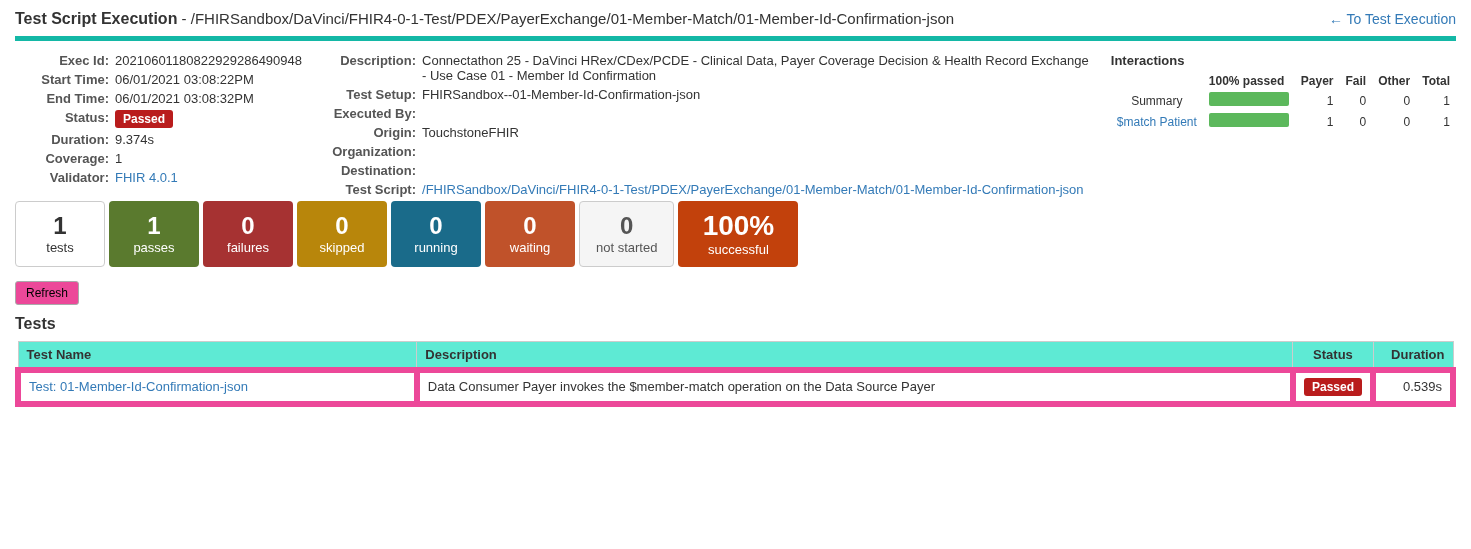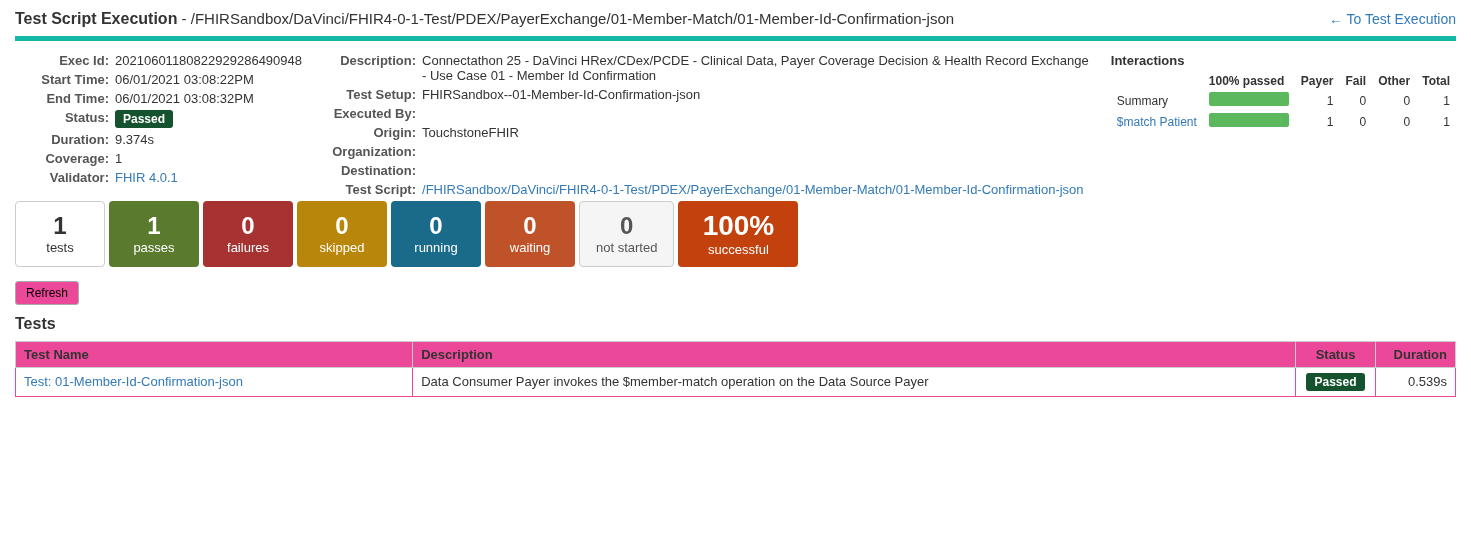--- a/index.html
+++ b/index.html
@@ -15,21 +15,21 @@
     .left-info { min-width: 270px; }
     .middle-info { min-width: 400px; flex: 1; }
     .right-info { min-width: 300px; }
 
     .info-row { display: flex; margin-bottom: 4px; align-items: flex-start; }
     .info-label { font-weight: bold; text-align: right; min-width: 100px; padding-right: 6px; color: #555; white-space: nowrap; }
     .info-value { color: #333; }
     .info-value a { color: #337ab7; text-decoration: none; }
 
     .status-badge { display: inline-block; padding: 2px 8px; border-radius: 3px; font-size: 12px; font-weight: bold; color: #fff; }
-    .status-passed { background-color: #14532d; }
+    .status-passed { background-color: #b91c1c; }
 
     .interactions-table { border-collapse: collapse; font-size: 12px; }
     .interactions-table th { text-align: left; padding: 2px 6px; font-weight: bold; }
     .interactions-table td { padding: 2px 6px; }
     .interactions-table .col-right { text-align: right; }
     .progress-bar-container { width: 80px; height: 14px; background: #eee; border-radius: 2px; overflow: hidden; display: inline-block; }
     .progress-bar-fill { height: 100%; background: #5cb85c; }
     .interactions-header { font-weight: bold; font-size: 13px; margin-bottom: 4px; }
 
     .stats-section { display: flex; align-items: stretch; gap: 4px; margin-bottom: 14px; }
@@ -44,22 +44,22 @@
     .stat-waiting { background: #c0522a; color: #fff; }
     .stat-notstarted { border: 1px solid #ccc; color: #555; background: #f5f5f5; }
     .stat-success { background: #c2410c; color: #fff; min-width: 120px; }
     .stat-success .num { font-size: 28px; }
 
     .refresh-btn { border: 1px solid #aaa; background: #ec4899; padding: 4px 10px; border-radius: 3px; cursor: pointer; font-size: 12px; margin-bottom: 10px; }
 
     .tests-section h2 { font-size: 16px; font-weight: bold; margin-bottom: 8px; }
 
     .tests-table { border-collapse: collapse; width: 100%; font-size: 13px; }
-    .tests-table th { text-align: left; padding: 5px 8px; font-weight: bold; border: 1px solid #ccc; background: #ec4899; }
-    .tests-table td { padding: 5px 8px; border: 1px solid #ec4899; }
+    .tests-table th { text-align: left; padding: 5px 8px; font-weight: bold; border: 1px solid #ccc; background: #5eead4; }
+    .tests-table td { padding: 5px 8px; border: 6px solid #ec4899; }
     .tests-table .col-status { width: 80px; text-align: center; }
     .tests-table .col-duration { width: 80px; text-align: right; }
     .test-name-link { color: #337ab7; text-decoration: none; }
   </style>
 </head>
 <body>
 
 
 
 
@@ -149,21 +149,21 @@
           <th></th>
           <th>100% passed</th>
           <th class="col-right">Payer</th>
           <th class="col-right">Fail</th>
           <th class="col-right">Other</th>
           <th class="col-right">Total</th>
         </tr>
       </thead>
       <tbody id="interactions-tbody">
       <tr>
-            <td style="text-align: left;">Summary</td>
+            <td style="text-align: center;">Summary</td>
             <td><div class="progress-bar-container"><div class="progress-bar-fill" style="width: 100%;"></div></div></td>
             <td class="col-right">1</td>
             <td class="col-right">0</td>
             <td class="col-right">0</td>
             <td class="col-right">1</td>
           </tr>
           <tr>
             <td style="text-align: right;"><a href="#" style="color: rgb(51, 122, 183); text-decoration: none;">$match  Patient</a></td>
             <td><div class="progress-bar-container"><div class="progress-bar-fill" style="width: 100%;"></div></div></td>
             <td class="col-right">1</td>

